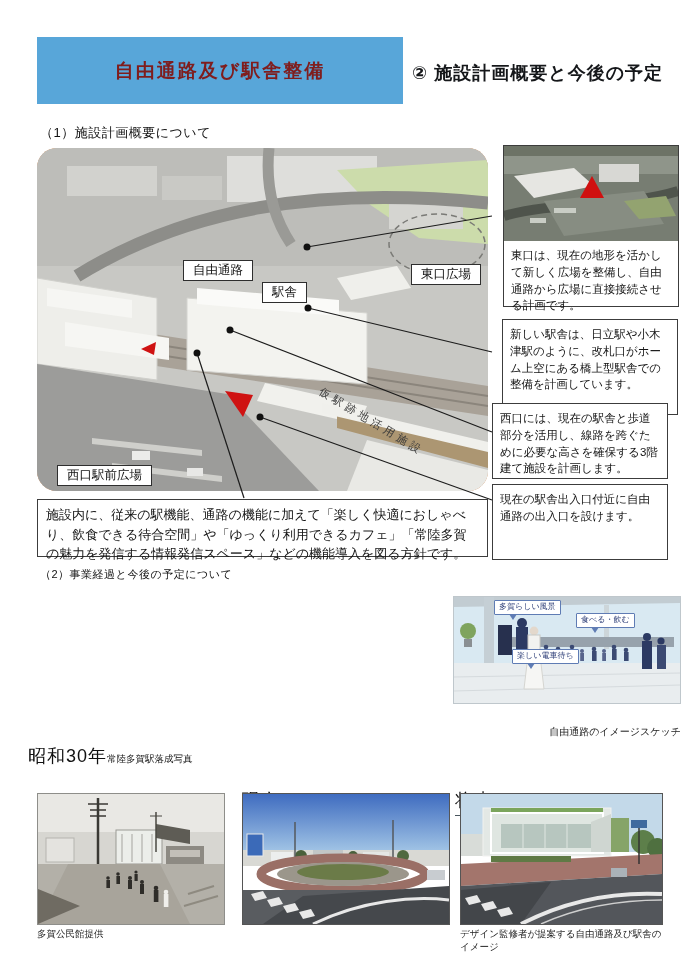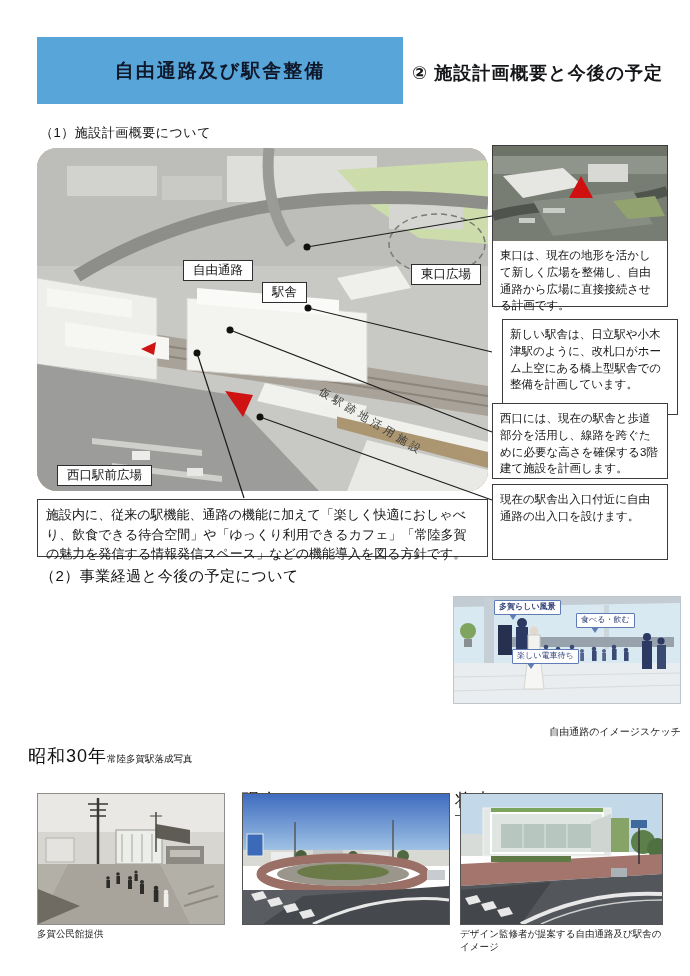--- a/index.html
+++ b/index.html
@@ -9,27 +9,27 @@
     font-family:"Liberation Sans","DejaVu Sans",sans-serif;
     color:#1a1a1a; overflow:hidden;
   }
   .abs { position:absolute; }
 
   
   .header-box {
     left:37px; top:37px; width:366px; height:67px;
     background:#58a6d9;
     display:flex; align-items:center; justify-content:center;
-    font-size:19px; font-weight:600; color:#0f172a; letter-spacing:2px;
+    font-size:19px; font-weight:600; color:#7f1d1d; letter-spacing:2px;
   }
   .page-title { left:412px; top:61px; font-size:18px; font-weight:600; color:#15171a; letter-spacing:1px;text-align:right; }
 
   .sec-heading { font-size:13px; color:#111; letter-spacing:0.5px; }
   #s1-heading { left:40px; top:124px; }
-  #s2-heading { left:40px; top:567px; font-size:15px; }
+  #s2-heading { left:40px; top:567px; font-size:11px; }
 
   
   .model-photo {
     left:37px; top:148px; width:451px; height:343px;
     background:#f97316; overflow:hidden;border-radius:20px;
   }
   .model-label {
     position:absolute; background:#ffffff; border:1px solid #2e2e2e;
     font-size:12.5px; line-height:1.2; padding:2px 9px; color:#111; white-space:nowrap;
   }
@@ -38,21 +38,21 @@
     transform:rotate(31deg); transform-origin:left top;
     font-size:11px; letter-spacing:4px; color:#3a3a3a; white-space:nowrap;
   }
 
   
   .info-box {
     left:492px; width:176px; background:#ffffff; border:1px solid #3c3c3c;
     font-size:11.5px; line-height:1.46; color:#141414;
   }
   .info-box .txt { padding:6px 7px 5px 7px; }
-  #info-box-east { top:145px; height:162px; }
+  #info-box-east { top:145px; height:162px;margin-left:11px; }
   #info-box-bridge { top:319px; height:96px;margin-left:10px; }
   #info-box-west { top:403px; height:76px; }
   #info-box-entrance { top:484px; height:76px; }
 
   .function-note {
     left:37px; top:499px; width:451px; height:58px;
     border:1px solid #3c3c3c; background:#fff;
     font-size:13px; line-height:1.5; padding:5px 8px; color:#141414;
   }
 
@@ -232,21 +232,21 @@
     <circle cx="68" cy="26" r="5" fill="#2c3a63"></circle>
     <rect x="62" y="30" width="12" height="34" fill="#2c3a63"></rect>
     <circle cx="80" cy="34" r="4.4" fill="#e3d8cc"></circle>
     <rect x="74" y="38" width="12" height="20" fill="#f2f2f0" stroke="#c8c8c4"></rect>
     <polygon points="74,58 86,58 90,92 70,92" fill="#f6f6f4" stroke="#d5d5d1"></polygon>
     <circle cx="193" cy="40" r="4" fill="#2c3a63"></circle>
     <rect x="188" y="44" width="10" height="28" fill="#2c3a63"></rect>
     <circle cx="207" cy="44" r="3.6" fill="#2c3a63"></circle>
     <rect x="203" y="48" width="9" height="24" fill="#3b4a73"></rect>
   </svg>
-  <div class="bubble" style="left:40px; top:3px;font-weight:bold;">多賀らしい風景</div>
+  <div class="bubble" style="left:40px; top:3px;">多賀らしい風景</div>
   <div class="bubble" style="left:122px; top:16px;">食べる・飲む</div>
   <div class="bubble" style="left:58px; top:52px;">楽しい電車待ち</div>
 </div>
 <div class="abs sketch-caption">自由通路のイメージスケッチ</div>
 
 <div class="abs era-label" id="era-1">
   <span class="big">昭和30年</span><span class="small">常陸多賀駅落成写真</span>
 </div>
 <div class="abs era-label underlined" id="era-2">
   <span class="big">現在</span><span class="small">の西口駅前広場</span>

